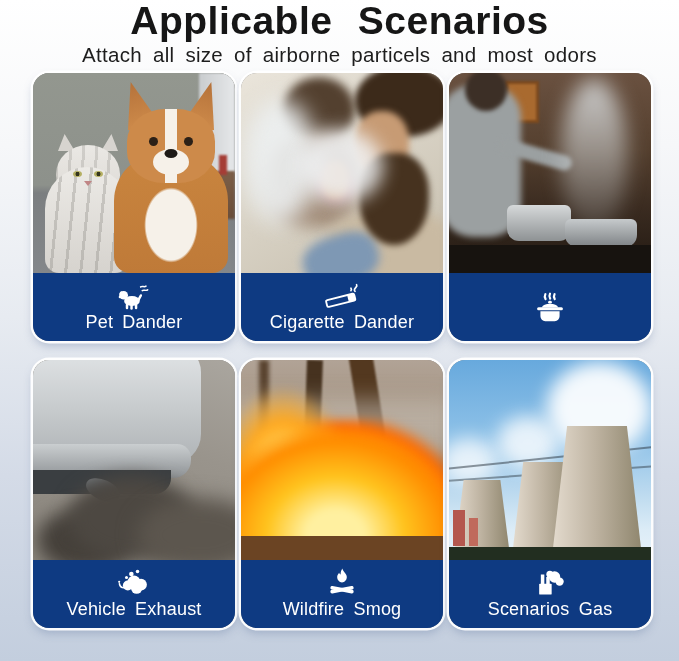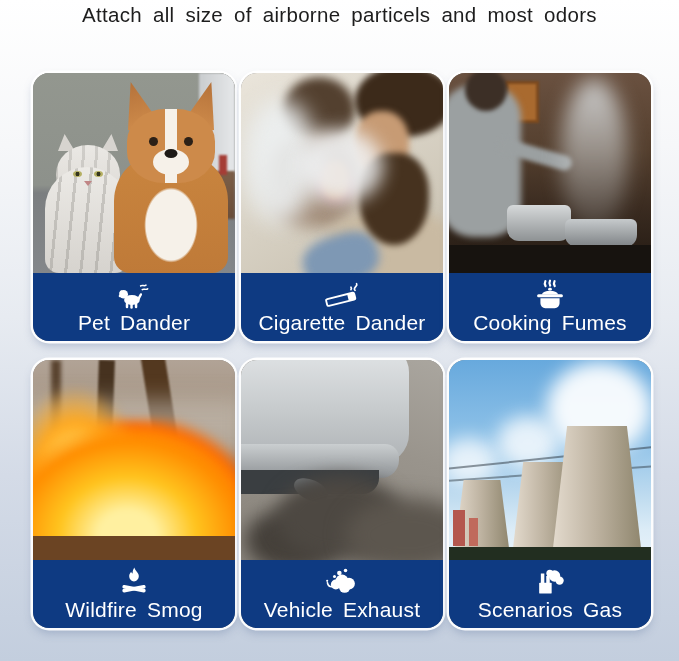--- a/index.html
+++ b/index.html
@@ -38,21 +38,21 @@
 
   .banner {
     position:absolute; left:0; right:0; bottom:0; height:68px;
     background:#0e3a82;
     display:flex; flex-direction:column; align-items:center; justify-content:center;
     gap:2px; padding-top:1px;
   }
   .banner .icon { height:28px; display:flex; align-items:flex-end; }
   .banner svg { display:block; }
   .banner .label {
-    color:#ffffff; font-size:21px; font-weight:500;
+    color:#ffffff; font-size:18px; font-weight:500;
     letter-spacing:.2px; word-spacing:4px; white-space:nowrap;
   }
 
   
   .ph-pets { background:linear-gradient(180deg,#93978f 0%,#8d918b 56%,#7b7e80 60%,#84878a 100%); }
   .pets-appliance { right:0; top:0; width:36px; height:100px; background:linear-gradient(90deg,#c9ccce,#e6e8ea); filter:blur(1px); }
   .pets-desk { right:0; top:98px; width:52px; height:48px; background:linear-gradient(180deg,#7d5f48,#6a4e3a); filter:blur(1px); }
   .pets-red { right:8px; top:82px; width:8px; height:20px; background:#a53d36; filter:blur(1px); }
   .cat { left:8px; bottom:0; width:92px; height:142px; }
   .cat-body { position:absolute; left:4px; bottom:0; width:84px; height:106px; border-radius:42px 42px 14px 14px;
@@ -158,20 +158,21 @@
   .ind-red1 { left:4px; bottom:14px; width:12px; height:36px; background:#b4574e; }
   .ind-red2 { left:20px; bottom:14px; width:9px; height:28px; background:#c06a5c; }
   .ind-trees { left:0; bottom:0; width:100%; height:13px; background:#222e20; }
 </style>
 </head>
 <body>
 
 <div class="canvas">
 
   <div class="header">
+    <div class="title">Applicable Scenarios</div>
     <div class="subtitle">Attach all size of airborne particels and most odors</div>
   </div>
 
   <div class="grid">
 
     <figure class="tile">
       <div class="photo ph-pets">
         <div class="pets-appliance"></div>
         <div class="pets-desk"></div>
         <div class="pets-red"></div>
@@ -268,21 +269,50 @@
               <path d="M27.5 2.5q-1.6 3 .2 6"></path>
             </g>
             <g fill="#fff">
               <rect x="19.8" y="10.5" width="4.4" height="3.4" rx="1.7"></rect>
               <path d="M12 18.5a10.5 6.5 0 0 1 20 0z"></path>
               <rect x="6.5" y="18.2" width="31" height="3.6" rx="1.8"></rect>
               <path d="M10.5 23h23v6.2a5.8 5.8 0 0 1-5.8 5.8H16.3a5.8 5.8 0 0 1-5.8-5.8z"></path>
             </g>
           </svg>
         </span>
-        <span class="label">Cooking Fumes</span>
+      </figcaption>
+    </figure>
+
+    <figure class="tile">
+      <div class="photo ph-exh">
+        <div class="exh-car"></div>
+        <div class="exh-bumper"></div>
+        <div class="exh-under"></div>
+        <div class="exh-pipe"></div>
+        <div class="exh-smoke3"></div>
+        <div class="exh-smoke1"></div>
+        <div class="exh-smoke2"></div>
+      </div>
+      <figcaption class="banner">
+        <span class="icon">
+          <svg width="46" height="30" viewBox="0 0 46 34">
+            <g fill="#fff">
+              <circle cx="20" cy="8" r="2.6"></circle>
+              <circle cx="27" cy="5" r="2"></circle>
+              <circle cx="14.5" cy="12" r="1.7"></circle>
+              <circle cx="23" cy="17" r="7.4"></circle>
+              <circle cx="31" cy="20" r="6.6"></circle>
+              <circle cx="16" cy="21" r="5.6"></circle>
+              <circle cx="26" cy="24" r="6.4"></circle>
+            </g>
+            <path d="M6.5 19q.8 4.4 5 4.6" stroke="#fff" stroke-width="1.8" fill="none" stroke-linecap="round"></path>
+            <circle cx="6.2" cy="16.8" r="1.2" fill="#fff"></circle>
+          </svg>
+        </span>
+        <span class="label">Vehicle Exhaust</span>
       </figcaption>
     </figure>
 
     <figure class="tile">
       <div class="photo ph-fire">
         <div class="fire-trunk3"></div>
         <div class="fire-trunk1"></div>
         <div class="fire-trunk2"></div>
         <div class="fire-haze"></div>
         <div class="fire-back"></div>
@@ -294,50 +324,20 @@
         <span class="icon">
           <svg width="40" height="30" viewBox="0 0 40 38">
             <path fill="#fff" d="M20.5 2c.8 4.2 5.6 6.3 5.6 10.8 0 3.9-2.9 6.7-6.1 6.7s-6.1-2.8-6.1-6.7c0-2.5 1.3-4 2.5-5.6.3 1.2 1 1.9 1.9 2.3-.3-3.2 1-5.6 2.2-7.5z"></path>
             <g fill="#fff">
               <rect x="5" y="26.5" width="30" height="4.6" rx="2.3" transform="rotate(11 20 29)"></rect>
               <rect x="5" y="26.5" width="30" height="4.6" rx="2.3" transform="rotate(-11 20 29)"></rect>
             </g>
           </svg>
         </span>
         <span class="label">Wildfire Smog</span>
-      </figcaption>
-    </figure>
-
-    <figure class="tile">
-      <div class="photo ph-exh">
-        <div class="exh-car"></div>
-        <div class="exh-bumper"></div>
-        <div class="exh-under"></div>
-        <div class="exh-pipe"></div>
-        <div class="exh-smoke3"></div>
-        <div class="exh-smoke1"></div>
-        <div class="exh-smoke2"></div>
-      </div>
-      <figcaption class="banner">
-        <span class="icon">
-          <svg width="46" height="30" viewBox="0 0 46 34">
-            <g fill="#fff">
-              <circle cx="20" cy="8" r="2.6"></circle>
-              <circle cx="27" cy="5" r="2"></circle>
-              <circle cx="14.5" cy="12" r="1.7"></circle>
-              <circle cx="23" cy="17" r="7.4"></circle>
-              <circle cx="31" cy="20" r="6.6"></circle>
-              <circle cx="16" cy="21" r="5.6"></circle>
-              <circle cx="26" cy="24" r="6.4"></circle>
-            </g>
-            <path d="M6.5 19q.8 4.4 5 4.6" stroke="#fff" stroke-width="1.8" fill="none" stroke-linecap="round"></path>
-            <circle cx="6.2" cy="16.8" r="1.2" fill="#fff"></circle>
-          </svg>
-        </span>
-        <span class="label">Vehicle Exhaust</span>
       </figcaption>
     </figure>
 
     <figure class="tile">
       <div class="photo ph-ind">
         <div class="ind-steam small"></div>
         <div class="ind-steam mid"></div>
         <div class="ind-steam big"></div>
         <div class="ind-wire1"></div>
         <div class="ind-wire2"></div>

